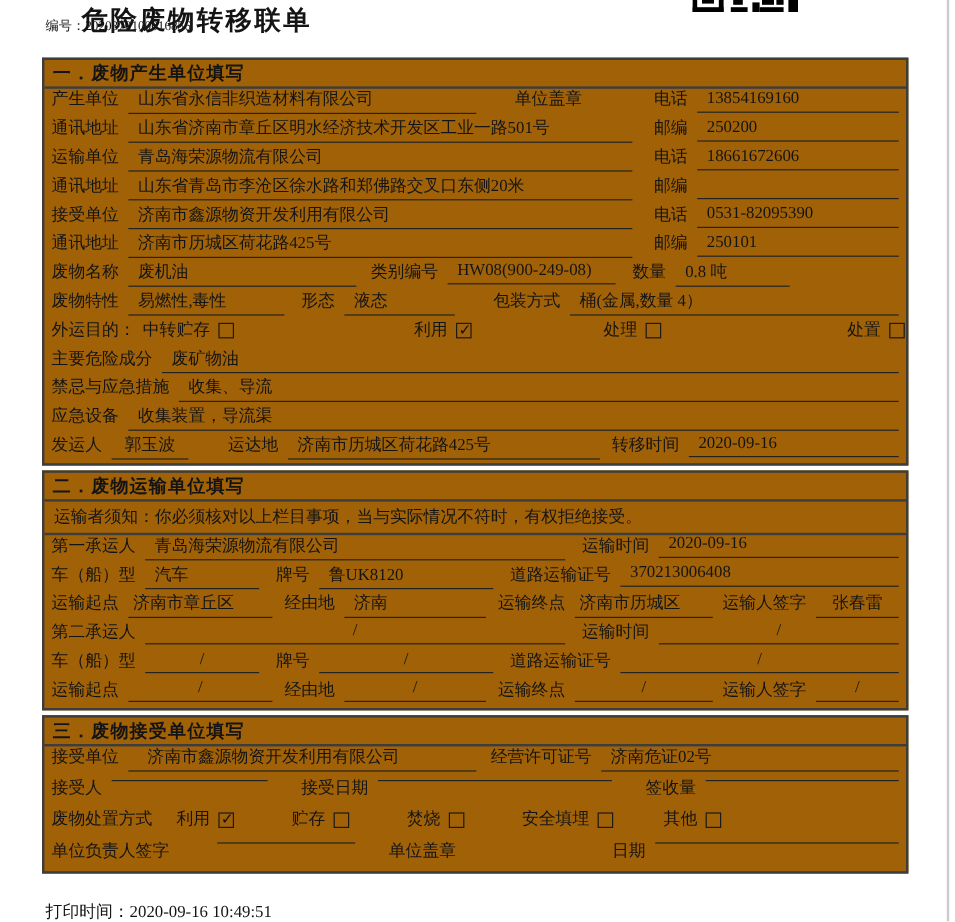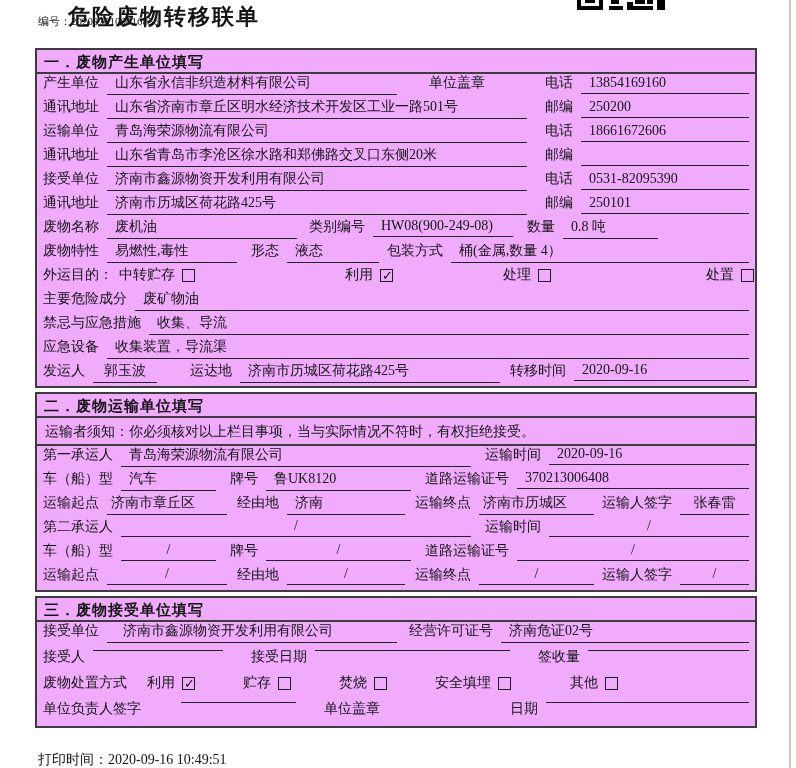--- a/index.html
+++ b/index.html
@@ -9,21 +9,21 @@
     font-family:"Liberation Serif","DejaVu Serif",serif;
     color:#141414; font-size:14px;
   }
   .page { position:relative; width:796px; height:768px; }
   .page-edge { position:absolute; left:789px; top:0; width:2px; height:768px; background:#cbcbcb; }
   .qr { position:absolute; left:577px; top:0; }
   .doc-no { position:absolute; left:38px; top:14px; font-size:11px; white-space:nowrap; }
   .title { position:absolute; left:68px; right:0; top:2px; margin:0; text-align:left;
            font-size:22px; font-weight:bold; letter-spacing:2px; }
   .form { position:absolute; left:35px; top:48px; width:722px; }
-  .box { border:2px solid #3d3d3d; background:#f0abfc; margin-bottom:4px; padding:0 6px; }
+  .box { border:2px solid #3d3d3d; background:#a16207; margin-bottom:4px; padding:0 6px; }
   .sec-title { font-weight:bold; font-size:15px; height:24px; line-height:24px;
                border-bottom:2px solid #3d3d3d; margin:0 -6px; padding:0 7px; letter-spacing:1px; }
   .note { height:28px; line-height:28px; border-bottom:2px solid #3d3d3d; margin:0 -6px; padding:0 8px; white-space:nowrap; }
   .r { display:flex; align-items:flex-start; height:24px; }
   .r26 { height:26px; }
   .lbl { white-space:nowrap; flex-shrink:0; padding-bottom:2px; }
   .v { border-bottom:1px solid #232323; white-space:nowrap; margin-left:8px;
        padding:0 2px 2px 8px; overflow:hidden; flex-shrink:0; }
   .vc { text-align:center; padding-left:2px; }
   .fx { flex:1 1 auto; }
@@ -127,21 +127,21 @@
         <span class="v" style="width:140px">HW08(900-249-08)</span>
         <span class="lbl" style="margin-left:14px">数量</span>
         <span class="v" style="width:95px">0.8 吨</span>
       </div>
 
       <div class="r">
         <span class="lbl">废物特性</span>
         <span class="v" style="width:130px">易燃性,毒性</span>
         <span class="lbl" style="margin-left:14px">形态</span>
         <span class="v" style="width:92px">液态</span>
-        <span class="lbl" style="margin-left:8px">包装方式</span>
+        <span class="lbl" style="margin-left:32px">包装方式</span>
         <span class="v fx">桶(金属,数量 4）</span>
       </div>
 
       <div class="r">
         <span class="lbl">外运目的：</span>
         <span class="opt" style="margin-left:6px">
           <span>中转贮存</span>
           <span class="cb"></span>
         </span>
         <span class="opt" style="margin-left:150px">
@@ -272,21 +272,21 @@
           <span class="cb"></span>
         </span>
         <span class="opt" style="margin-left:48px">
           <span>焚烧</span>
           <span class="cb"></span>
         </span>
         <span class="opt" style="margin-left:48px">
           <span>安全填埋</span>
           <span class="cb"></span>
         </span>
-        <span class="opt" style="margin-left:59px">
+        <span class="opt" style="margin-left:42px">
           <span>其他</span>
           <span class="cb"></span>
         </span>
       </div>
 
       <div class="r r26">
         <span class="lbl">单位负责人签字</span>
         <span class="v" style="width:115px;margin-left:40px"></span>
         <span class="lbl" style="margin-left:28px">单位盖章</span>
         <span class="lbl" style="margin-left:130px">日期</span>

